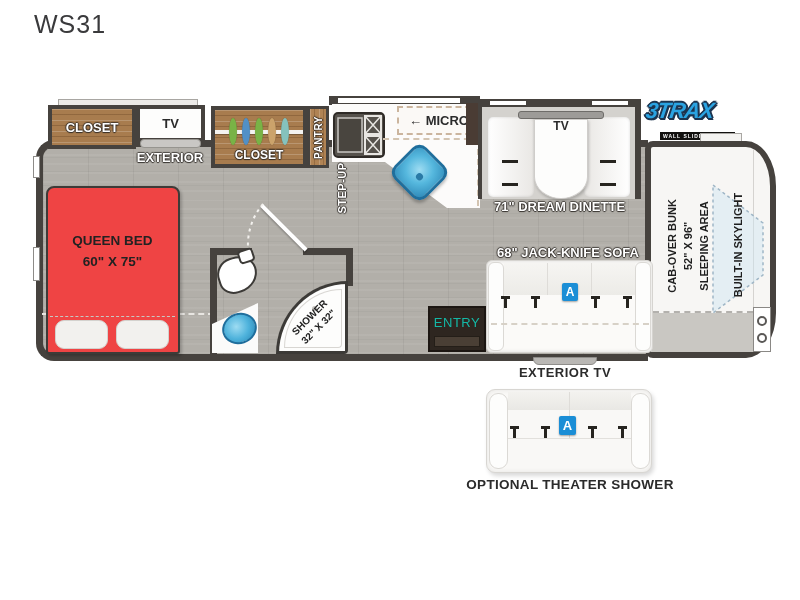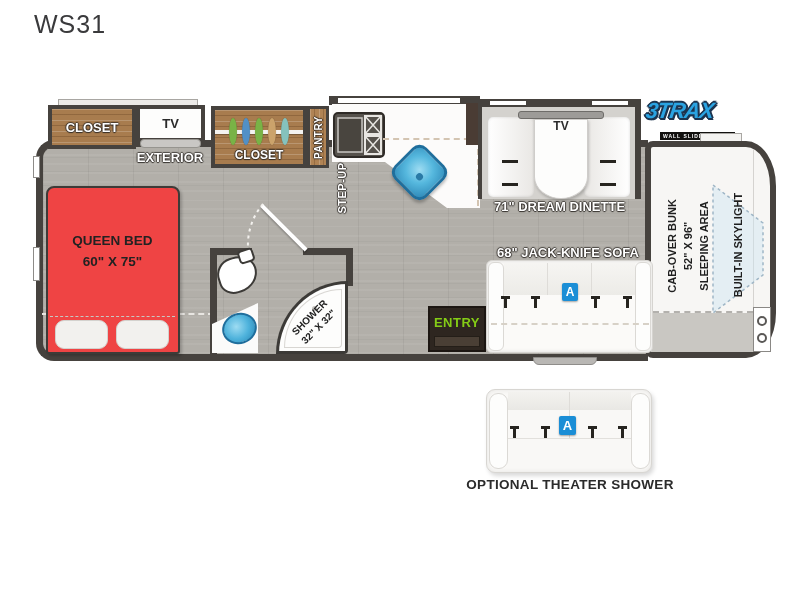--- a/index.html
+++ b/index.html
@@ -94,20 +94,26 @@
 
   <svg class="abs" style="left:333px;top:112px;" width="52" height="46" viewBox="0 0 52 46">
     <rect x="1" y="1" width="50" height="44" rx="4" fill="#56524c" stroke="#2f2b27" stroke-width="2"></rect>
     <rect x="5" y="6" width="24" height="34" fill="#49453f" stroke="#c9c6c2" stroke-width="1.5"></rect>
     <rect x="32" y="4" width="16" height="18" fill="none" stroke="#e8e6e2" stroke-width="2"></rect>
     <path d="M32 4 L48 22 M48 4 L32 22" stroke="#e8e6e2" stroke-width="1.5" fill="none"></path>
     <rect x="32" y="24" width="16" height="18" fill="none" stroke="#e8e6e2" stroke-width="2"></rect>
     <path d="M32 24 L48 42 M48 24 L32 42" stroke="#e8e6e2" stroke-width="1.5" fill="none"></path>
   </svg>
 
+  <div class="abs ctr" style="left:397px;top:106px;width:84px;height:29px;border:2px dashed #cbb59e;background:#fbf9f6;">
+    <span class="lblk" style="font-size:13px;">
+      <span>←</span>
+      <span>MICRO</span>
+    </span>
+  </div>
   <div class="abs" style="left:383px;top:138px;width:97px;height:0;border-top:2px dashed #d3c4b1;"></div>
   <div class="abs" style="left:477px;top:108px;width:0;height:98px;border-left:2px dashed #d3c4b1;"></div>
 
   <div class="abs" style="left:397px;top:150px;width:45px;height:45px;transform:rotate(45deg);border-radius:10px;
               background:radial-gradient(circle at 45% 45%, #9edcf2 0%, #56b8de 45%, #2a84b4 100%);
               border:3px solid #1f6e9c;box-shadow:2px 2px 3px rgba(0,0,0,.25);">
     <div class="abs" style="left:19px;top:19px;width:7px;height:7px;border-radius:50%;background:#2a7aa6;"></div>
   </div>
 
   <div class="abs" style="left:466px;top:103px;width:14px;height:42px;background:#4a3c34;"></div>
@@ -207,21 +213,21 @@
       <div style="line-height:1.3;font-size:10px;font-weight:bold;color:#222;">
         <div>SHOWER</div>
         <div>32" X 32"</div>
       </div>
     </div>
   </div>
 
 
   <div class="abs" style="left:428px;top:306px;width:58px;height:46px;background:#2e2620;border:2px solid #1c1612;">
     <div class="abs ctr" style="left:0;top:4px;width:54px;height:20px;">
-      <span style="color:#84cc16;font-weight:bold;font-size:13px;letter-spacing:.5px;">ENTRY</span>
+      <span style="color:#14b8a6;font-weight:normal;font-size:13px;letter-spacing:.5px;">ENTRY</span>
     </div>
     <div class="abs" style="left:4px;top:28px;width:46px;height:11px;background:#4a3f35;border:1px solid #241e18;"></div>
   </div>
 
   <div class="abs ctr" style="left:478px;top:244px;width:180px;height:16px;">
     <span class="lblw" style="font-size:13px;white-space:nowrap;">68" JACK-KNIFE SOFA</span>
   </div>
   <div class="abs" style="left:486px;top:260px;width:167px;height:93px;background:#fbfaf8;border:1px solid #d6d4d0;
               border-radius:6px;box-shadow:inset 0 0 4px rgba(0,0,0,.12);">
     <div class="abs" style="left:1px;top:1px;width:16px;height:89px;background:#fdfdfc;border:1px solid #dbd9d5;border-radius:6px;"></div>
@@ -234,20 +240,23 @@
     <div class="pin" style="left:47px;top:35px;"></div>
     <div class="pin" style="left:107px;top:35px;"></div>
     <div class="pin" style="left:139px;top:35px;"></div>
     <div class="badge" style="position:absolute;left:75px;top:22px;width:16px;height:18px;font-size:12px;">
       <span>A</span>
     </div>
   </div>
 
   <div class="abs" style="left:533px;top:357px;width:64px;height:8px;background:#b9b7b4;border:1px solid #8f8d8a;
               border-radius:0 0 6px 6px;"></div>
+  <div class="abs ctr" style="left:500px;top:364px;width:130px;height:16px;">
+    <span class="lblk" style="font-size:13px;letter-spacing:.5px;">EXTERIOR TV</span>
+  </div>
 
   <div class="abs" style="left:486px;top:389px;width:166px;height:84px;background:#f9f8f6;border:1px solid #d8d6d2;
               border-radius:9px;box-shadow:2px 3px 4px rgba(0,0,0,.15), inset 0 0 5px rgba(0,0,0,.08);">
     <div class="abs" style="left:2px;top:3px;width:19px;height:76px;background:#fdfdfc;border:1px solid #dbd9d5;border-radius:9px;"></div>
     <div class="abs" style="left:144px;top:3px;width:19px;height:76px;background:#fdfdfc;border:1px solid #dbd9d5;border-radius:9px;"></div>
     <div class="abs" style="left:21px;top:2px;width:123px;height:18px;background:linear-gradient(#f3f2ef,#e9e8e4);"></div>
     <div class="abs" style="left:82px;top:2px;width:0;height:46px;border-left:1px solid #dedcd8;"></div>
     <div class="abs" style="left:21px;top:48px;width:123px;height:0;border-top:1px solid #e2e0dc;"></div>
     <div class="pin" style="left:26px;top:36px;"></div>
     <div class="pin" style="left:57px;top:36px;"></div>

